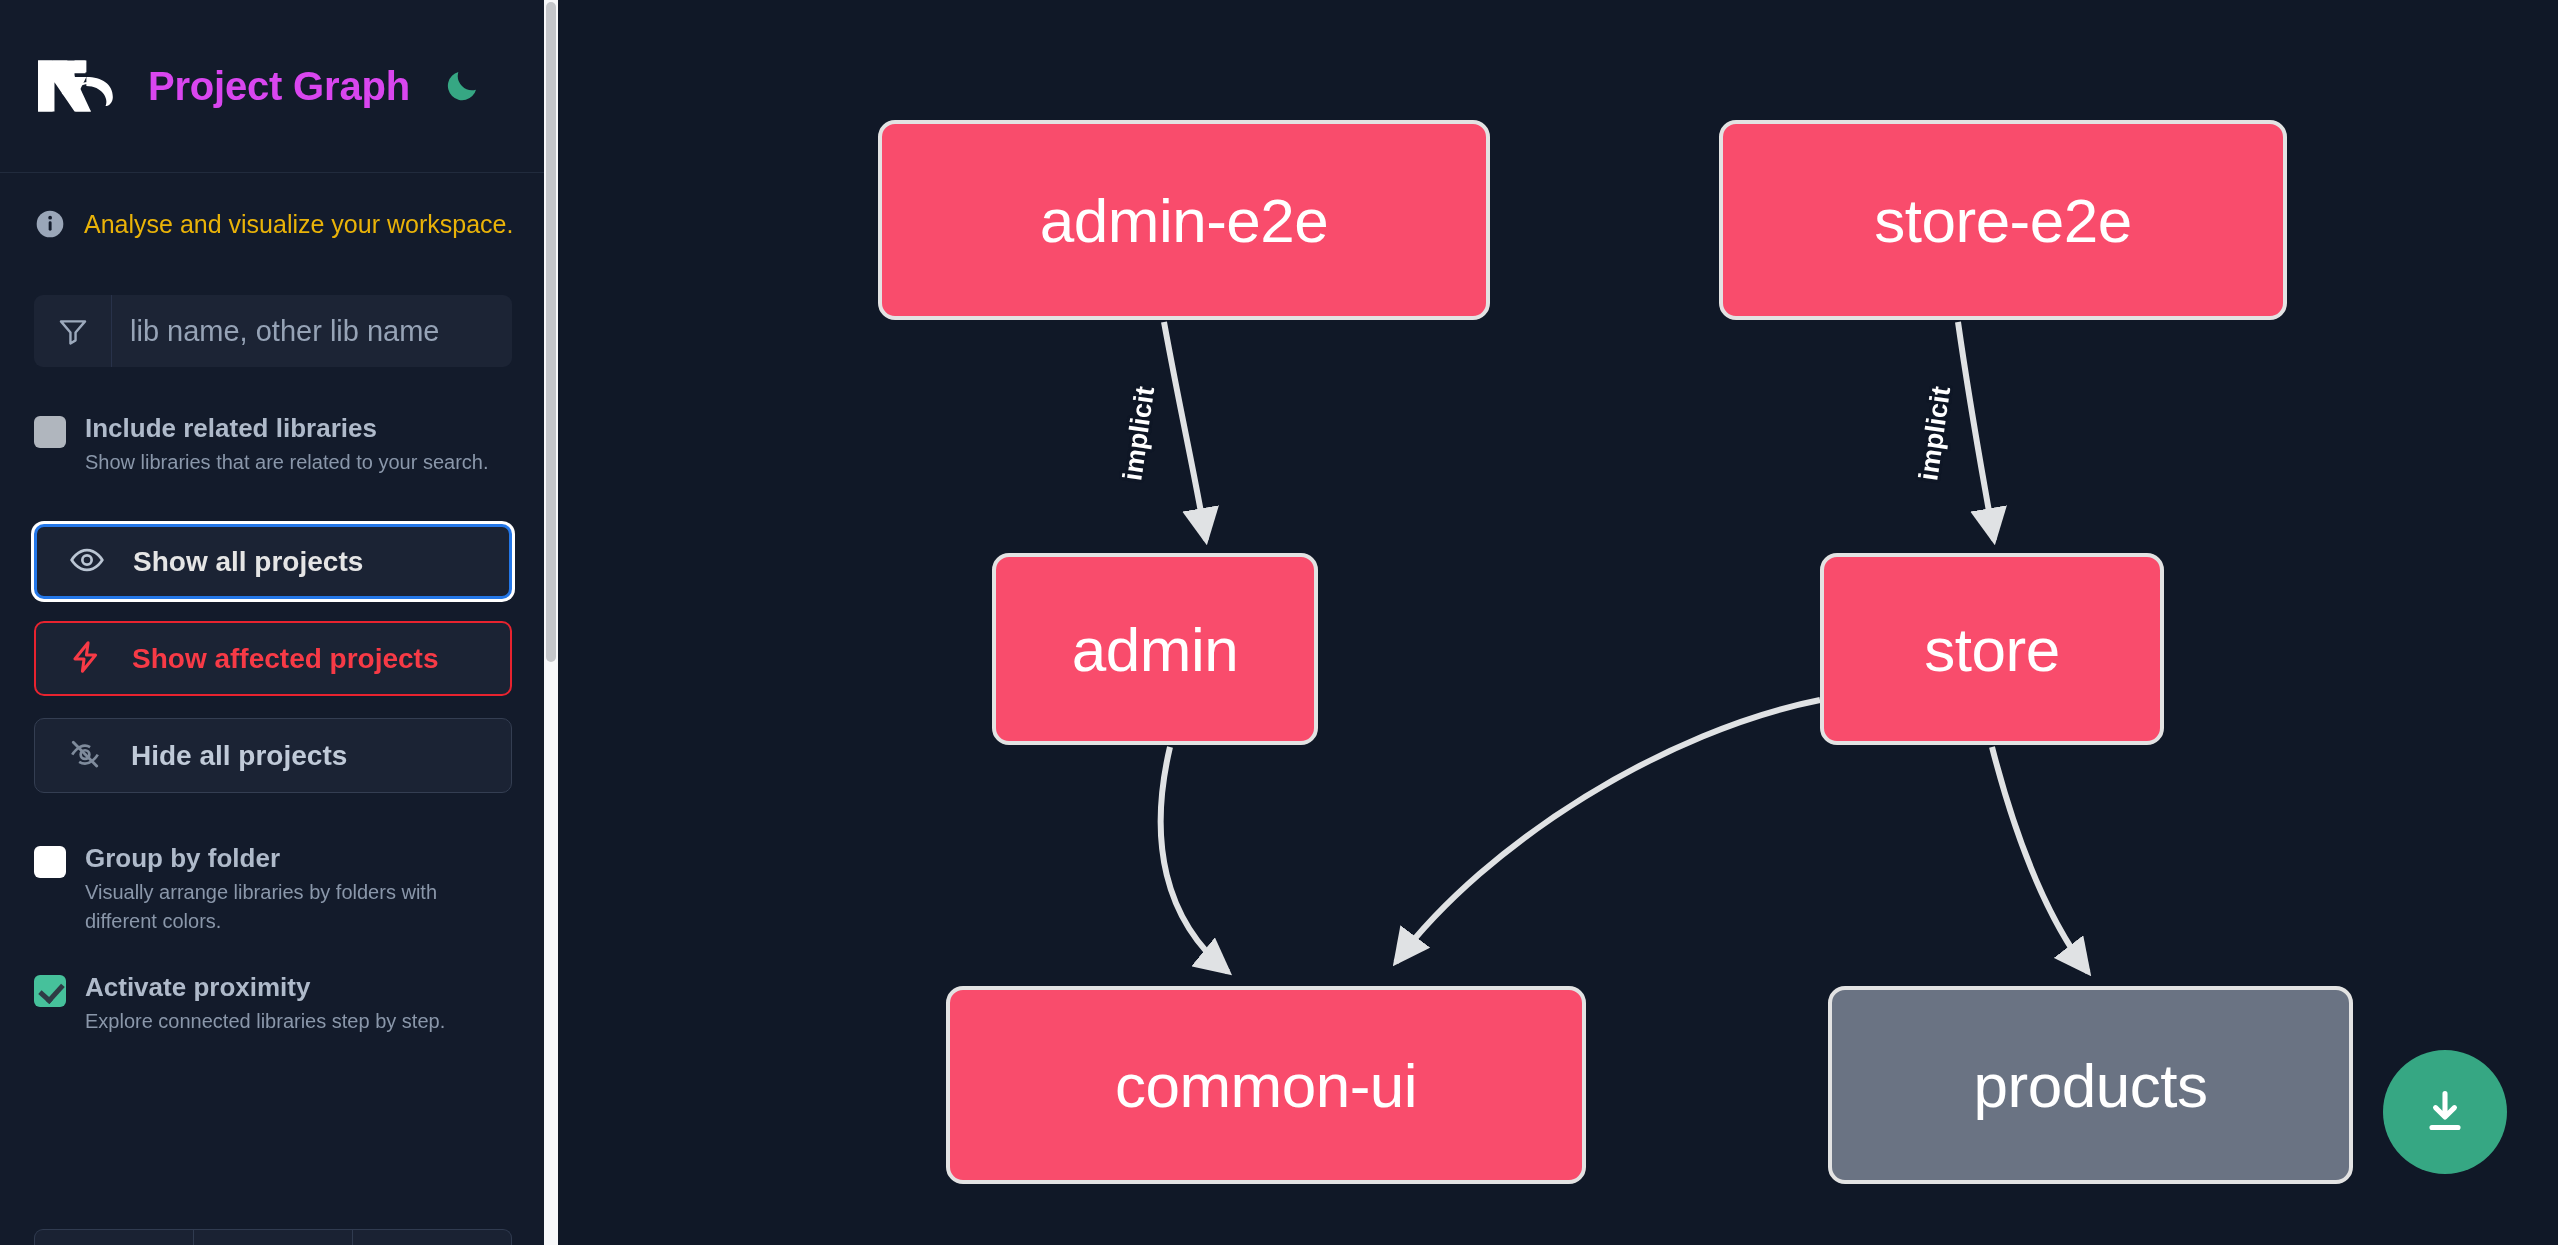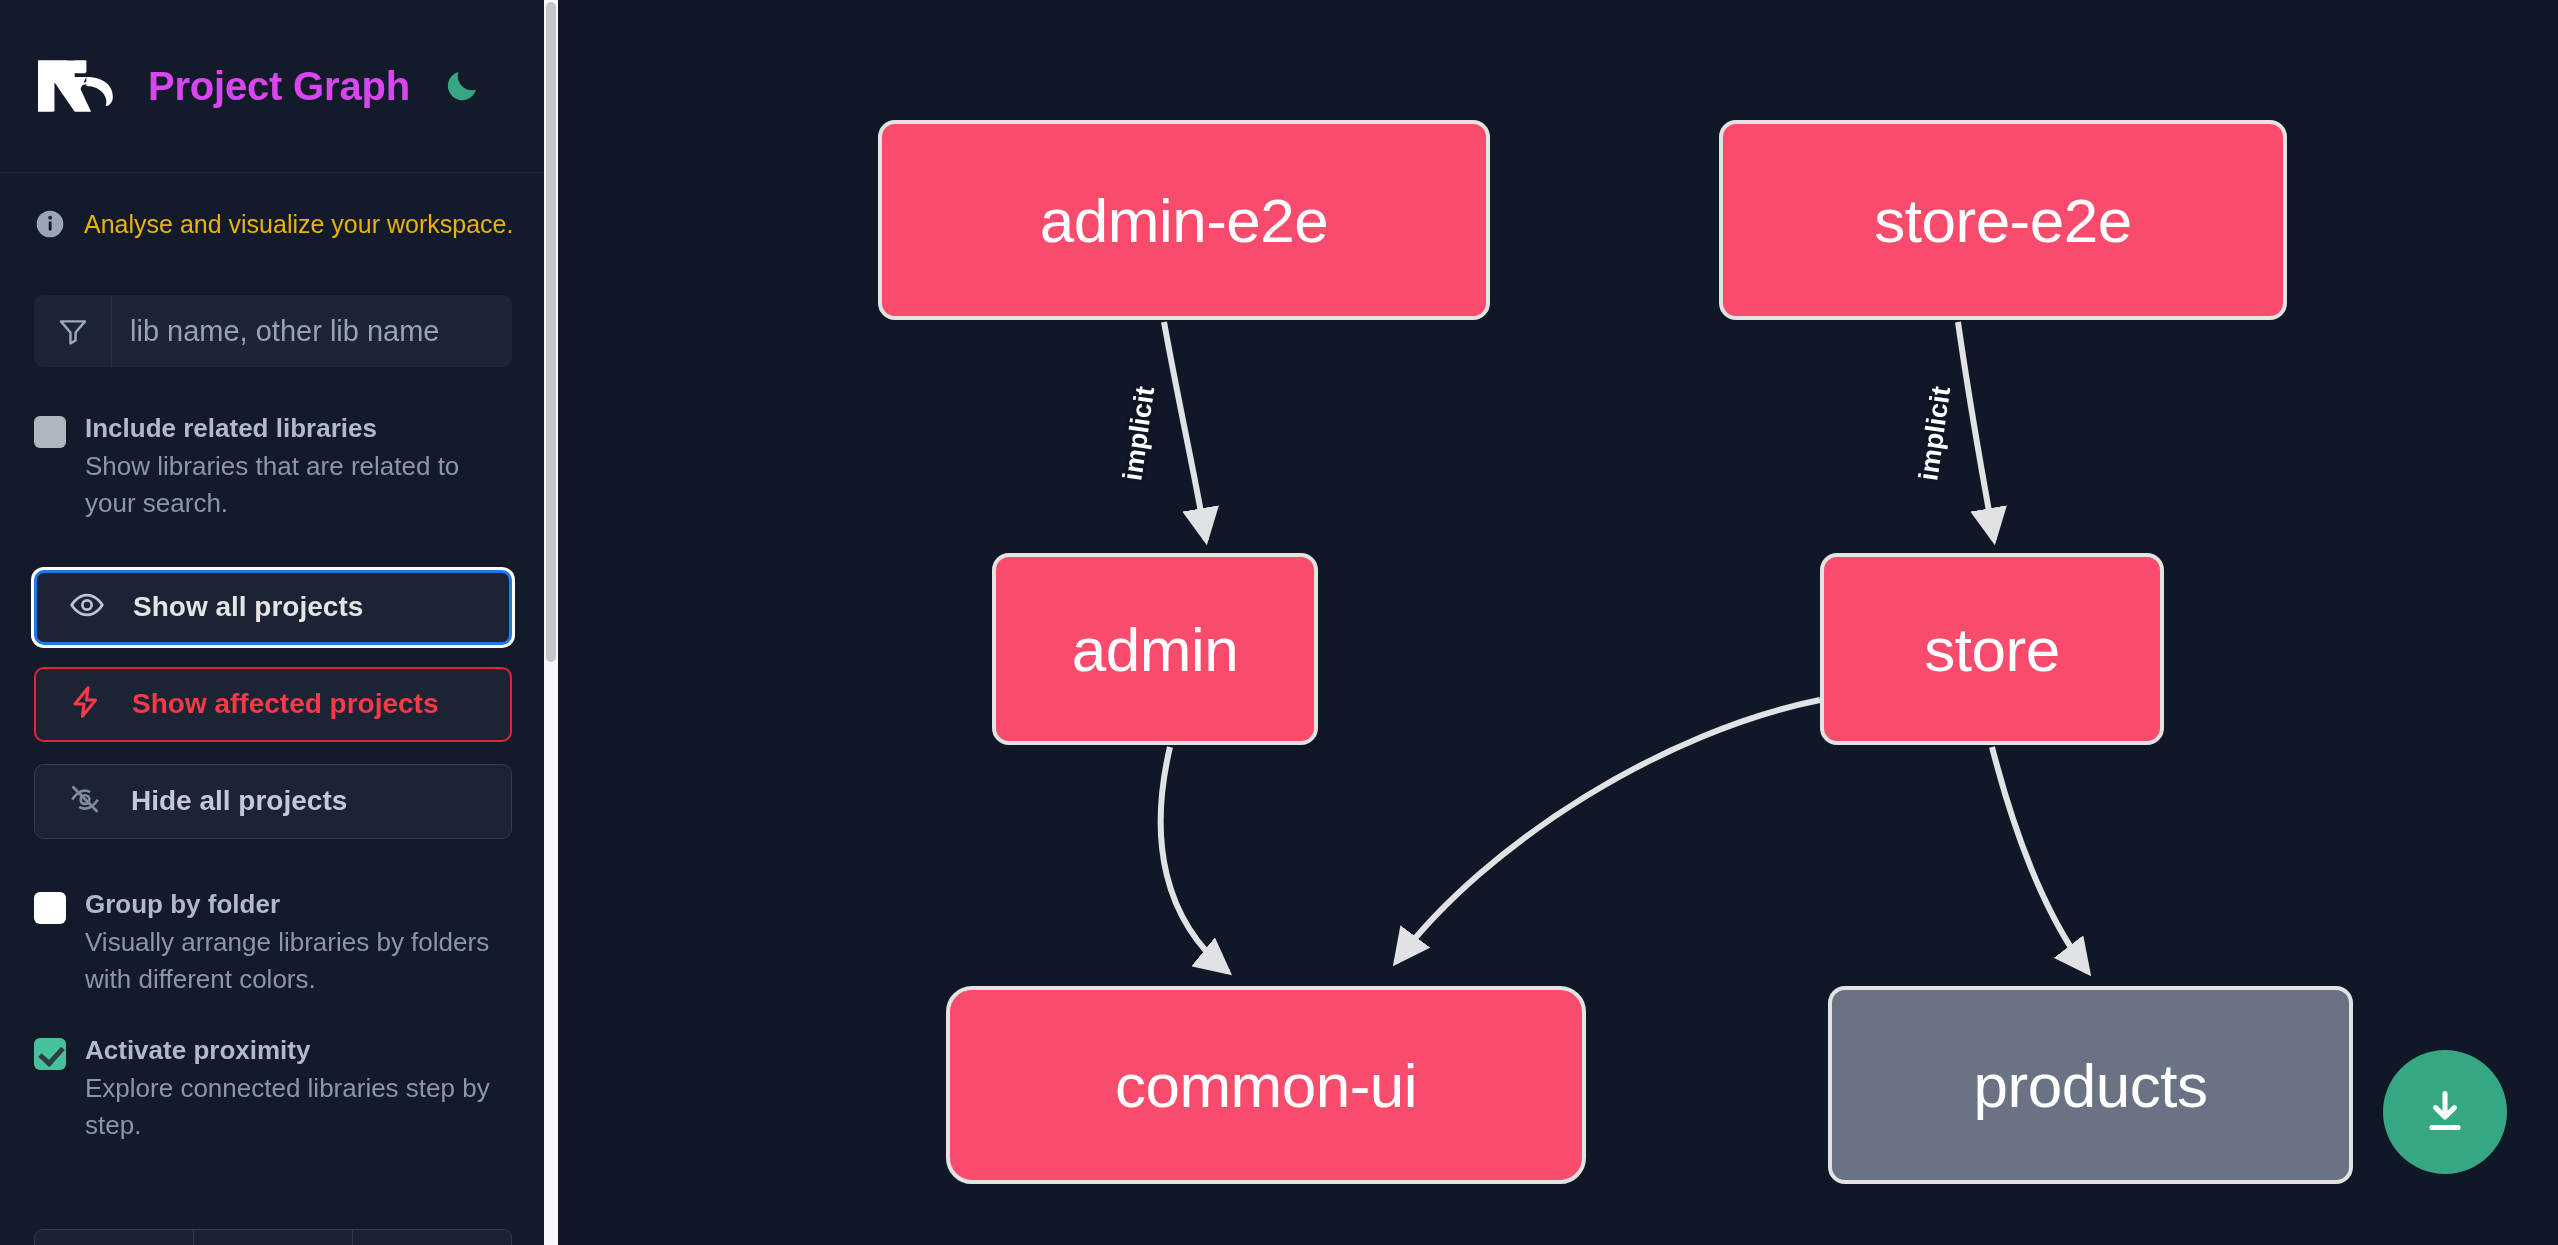--- a/index.html
+++ b/index.html
@@ -140,21 +140,21 @@
     transform: rotate(42deg);
   }
   .check-texts { display: flex; flex-direction: column; }
   .check-title {
     font-size: 26px;
     font-weight: 700;
     color: #AFBACA;
     line-height: 1.5;
   }
   .check-desc {
-    font-size: 26px;
+    font-size: 20px;
     color: #8A97AA;
     line-height: 1.42;
     max-width: 452px;
   }
 
   
   .btn-stack { padding: 48px 34px 0 34px; display: flex; flex-direction: column; gap: 22px; }
   .btn {
     height: 75px;
     border-radius: 10px;
@@ -406,21 +406,21 @@
     </div>
 
     <div class="node rose" style="left:434px; top:553px;  width:326px; height:192px;">
       <span>admin</span>
     </div>
 
     <div class="node rose" style="left:1262px; top:553px; width:344px; height:192px;">
       <span>store</span>
     </div>
 
-    <div class="node rose" style="left:388px; top:986px;  width:640px; height:198px;border-radius:26px;">
+    <div class="node rose" style="left:388px; top:986px;  width:640px; height:198px;">
       <span>common-ui</span>
     </div>
 
     <div class="node grey" style="left:1270px; top:986px; width:525px; height:198px;">
       <span>products</span>
     </div>
 
     <div class="edge-label" style="left:534px; top:418px; transform:rotate(-82deg);">implicit</div>
 
     <div class="edge-label" style="left:1330px; top:418px; transform:rotate(-82deg);">implicit</div>

